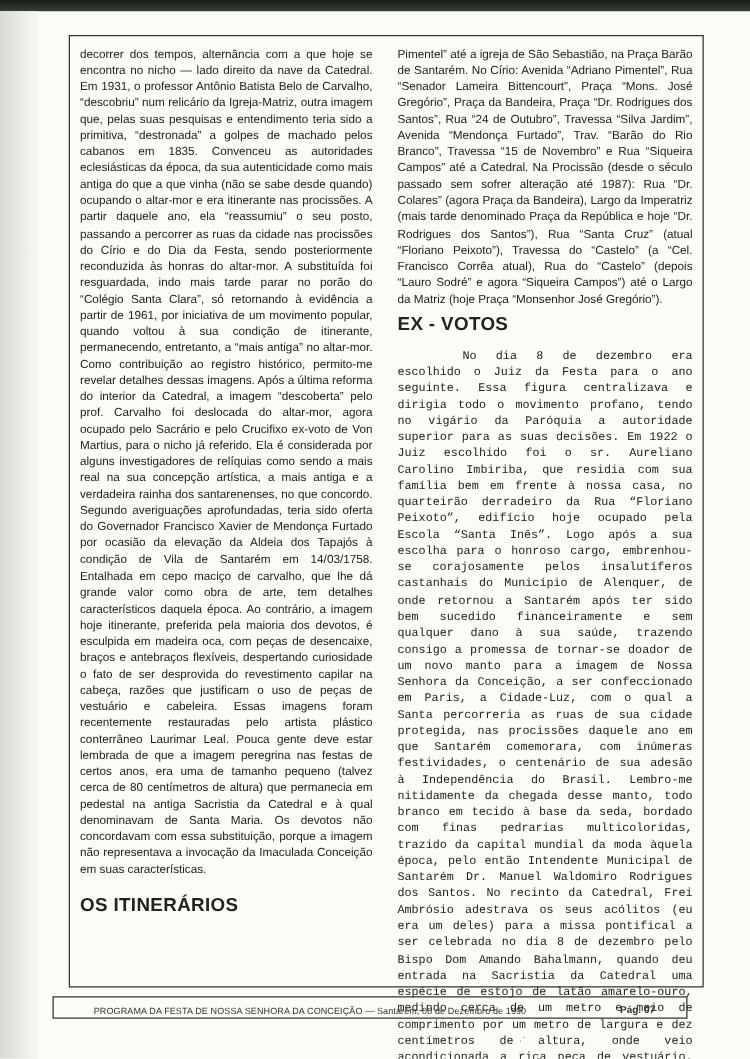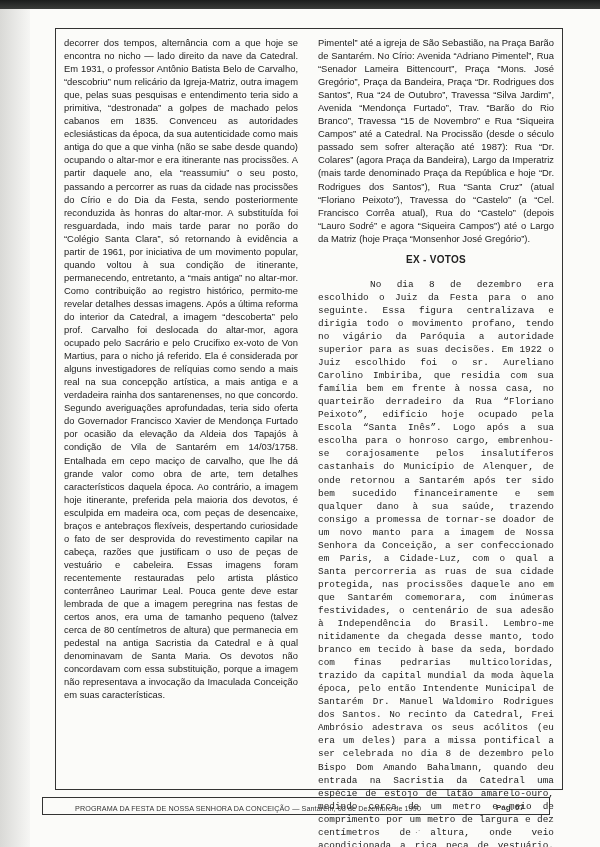--- a/index.html
+++ b/index.html
@@ -24,21 +24,21 @@
   .col {
     position: absolute; top: 36px;
     font-size: 9.4px; line-height: 13.05px;
     text-align: justify; hyphens: manual;
   }
   .col.left { left: 64px; width: 234px; }
   .col.right { left: 318px; width: 236px; }
   .col p { margin: 0; }
   .indent { text-indent: 52px; font-family: Liberation Mono, monospace; }
   .heading {
-    font-weight: bold; text-align: center; font-size: 10px;
+    font-weight: bold; font-size: 15px;
     letter-spacing: 0.3px; margin: 17px 0 15px 0 !important;
   }
   .heading.ex { margin: 8px 0 12px 0 !important; }
   .footer {
     position: absolute; left: 42px; top: 797px; width: 508px; height: 18px;
     border: 1px solid #333; box-sizing: border-box;
     font-size: 7.2px; color: #333; text-decoration: underline;
   }
   .footer .ftxt { position: absolute; left: 32px; top: 6px; letter-spacing: 0.1px; }
   .footer .fpage { position: absolute; right: 25px; top: 5px; font-size: 8px; font-weight: bold; }
@@ -47,20 +47,21 @@
 </head>
 <body>
 
 <div class="topbar"></div>
 <div class="leftshade"></div>
 
 <div class="frame"></div>
 
 <div class="col left">
   <p>decorrer dos tempos, alternância com a que hoje se encontra no nicho — lado direito da nave da Catedral. Em 1931, o professor Antônio Batista Belo de Carvalho, “descobriu” num relicário da Igreja-Matriz, outra imagem que, pelas suas pesquisas e entendimento teria sido a primitiva, “destronada” a golpes de machado pelos cabanos em 1835. Convenceu as autoridades eclesiásticas da época, da sua autenticidade como mais antiga do que a que vinha (não se sabe desde quando) ocupando o altar-mor e era itinerante nas procissões. A partir daquele ano, ela “reassumiu” o seu posto, passando a percorrer as ruas da cidade nas procissões do Círio e do Dia da Festa, sendo posteriormente reconduzida às honras do altar-mor. A substituída foi resguardada, indo mais tarde parar no porão do “Colégio Santa Clara”, só retornando à evidência a partir de 1961, por iniciativa de um movimento popular, quando voltou à sua condição de itinerante, permanecendo, entretanto, a “mais antiga” no altar-mor. Como contribuição ao registro histórico, permito-me revelar detalhes dessas imagens. Após a última reforma do interior da Catedral, a imagem “descoberta” pelo prof. Carvalho foi deslocada do altar-mor, agora ocupado pelo Sacrário e pelo Crucifixo ex-voto de Von Martius, para o nicho já referido. Ela é considerada por alguns investigadores de relíquias como sendo a mais real na sua concepção artística, a mais antiga e a verdadeira rainha dos santarenenses, no que concordo. Segundo averiguações aprofundadas, teria sido oferta do Governador Francisco Xavier de Mendonça Furtado por ocasião da elevação da Aldeia dos Tapajós à condição de Vila de Santarém em 14/03/1758. Entalhada em cepo maciço de carvalho, que lhe dá grande valor como obra de arte, tem detalhes característicos daquela época. Ao contrário, a imagem hoje itinerante, preferida pela maioria dos devotos, é esculpida em madeira oca, com peças de desencaixe, braços e antebraços flexíveis, despertando curiosidade o fato de ser desprovida do revestimento capilar na cabeça, razões que justificam o uso de peças de vestuário e cabeleira. Essas imagens foram recentemente restauradas pelo artista plástico conterrâneo Laurimar Leal. Pouca gente deve estar lembrada de que a imagem peregrina nas festas de certos anos, era uma de tamanho pequeno (talvez cerca de 80 centímetros de altura) que permanecia em pedestal na antiga Sacristia da Catedral e à qual denominavam de Santa Maria. Os devotos não concordavam com essa substituição, porque a imagem não representava a invocação da Imaculada Conceição em suas características.</p>
+  <p class="heading">OS   ITINERÁRIOS</p>
 </div>
 
 <div class="col right">
   <p>Pimentel” até a igreja de São Sebastião, na Praça Barão de Santarém. No Círio: Avenida “Adriano Pimentel”, Rua “Senador Lameira Bittencourt”, Praça “Mons. José Gregório”, Praça da Bandeira, Praça “Dr. Rodrigues dos Santos”, Rua “24 de Outubro”, Travessa “Silva Jardim”, Avenida “Mendonça Furtado”, Trav. “Barão do Rio Branco”, Travessa “15 de Novembro” e Rua “Siqueira Campos” até a Catedral. Na Procissão (desde o século passado sem sofrer alteração até 1987): Rua “Dr. Colares” (agora Praça da Bandeira), Largo da Imperatriz (mais tarde denominado Praça da República e hoje “Dr. Rodrigues dos Santos”), Rua “Santa Cruz” (atual “Floriano Peixoto”), Travessa do “Castelo” (a “Cel. Francisco Corrêa atual), Rua do “Castelo” (depois “Lauro Sodré” e agora “Siqueira Campos”) até o Largo da Matriz (hoje Praça “Monsenhor José Gregório”).</p>
   <p class="heading ex">EX - VOTOS</p>
   <p class="indent">No dia 8 de dezembro era escolhido o Juiz da Festa para o ano seguinte. Essa figura centralizava e dirigia todo o movimento profano, tendo no vigário da Paróquia a autoridade superior para as suas decisões. Em 1922 o Juiz escolhido foi o sr. Aureliano Carolino Imbiriba, que residia com sua família bem em frente à nossa casa, no quarteirão derradeiro da Rua “Floriano Peixoto”, edifício hoje ocupado pela Escola “Santa Inês”. Logo após a sua escolha para o honroso cargo, embrenhou-se corajosamente pelos insalutíferos castanhais do Município de Alenquer, de onde retornou a Santarém após ter sido bem sucedido financeiramente e sem qualquer dano à sua saúde, trazendo consigo a promessa de tornar-se doador de um novo manto para a imagem de Nossa Senhora da Conceição, a ser confeccionado em Paris, a Cidade-Luz, com o qual a Santa percorreria as ruas de sua cidade protegida, nas procissões daquele ano em que Santarém comemorara, com inúmeras festividades, o centenário de sua adesão à Independência do Brasil. Lembro-me nitidamente da chegada desse manto, todo branco em tecido à base da seda, bordado com finas pedrarias multicoloridas, trazido da capital mundial da moda àquela época, pelo então Intendente Municipal de Santarém Dr. Manuel Waldomiro Rodrigues dos Santos. No recinto da Catedral, Frei Ambrósio adestrava os seus acólitos (eu era um deles) para a missa pontifical a ser celebrada no dia 8 de dezembro pelo Bispo Dom Amando Bahalmann, quando deu entrada na Sacristia da Catedral uma espécie de estojo de latão amarelo-ouro, medindo cerca de um metro e meio de comprimento por um metro de largura e dez centímetros de altura, onde veio acondicionada a rica peça de vestuário. Logo as principais senhoras da terra começaram a chegar para admirar aquela obra de arte vinda da França. Não sei de outros promitentes anteriores e nem quantos anos perdurou o uso desse manto. Sei, entretanto, que daí para diante,</p>
 </div>
 
 <div class="footer">
   <span class="ftxt">PROGRAMA DA FESTA DE NOSSA SENHORA DA CONCEIÇÃO  —  Santarém, 08 de Dezembro de 1990</span>

